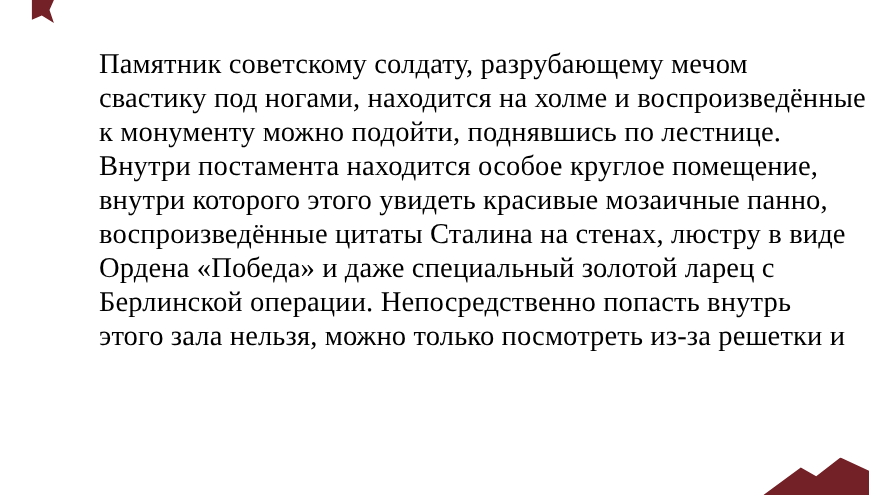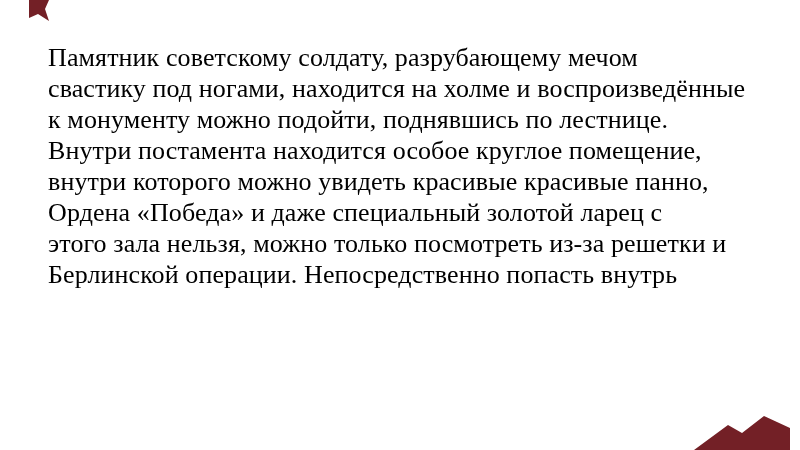--- a/index.html
+++ b/index.html
@@ -24,20 +24,21 @@
     left: 48px;
     top: 42px;
     width: 712px;
   }
   .text-line {
     font-size: 26px;
     line-height: 31px;
     color: #000000;
     white-space: nowrap;
     letter-spacing: 0.1px;
+    margin-left: 42px;
   }
   .corner-accent {
     position: absolute;
     display: block;
   }
   .corner-accent.top-left {
     left: 28px;
     top: 0;
   }
   .corner-accent.bottom-right {
@@ -52,23 +53,24 @@
 
   <svg class="corner-accent top-left" width="22" height="24" viewBox="0 0 22 24" aria-hidden="true">
     <polygon points="1,0 21,0 17,9 21,21 10,14 1,18" fill="#732026"></polygon>
   </svg>
 
   <div class="text-block">
     <div class="text-line">Памятник советскому солдату, разрубающему мечом</div>
     <div class="text-line">свастику под ногами, находится на холме и воспроизведённые</div>
     <div class="text-line">к монументу можно подойти, поднявшись по лестнице.</div>
     <div class="text-line">Внутри постамента находится особое круглое помещение,</div>
-    <div class="text-line">внутри которого можно увидеть красивые красивые панно,</div>
+    <div class="text-line">внутри которого этого увидеть красивые мозаичные панно,</div>
+    <div class="text-line">воспроизведённые цитаты Сталина на стенах, люстру в виде</div>
     <div class="text-line">Ордена «Победа» и даже специальный золотой ларец с</div>
+    <div class="text-line">Берлинской операции. Непосредственно попасть внутрь</div>
     <div class="text-line">этого зала нельзя, можно только посмотреть из-за решетки и</div>
-    <div class="text-line">Берлинской операции. Непосредственно попасть внутрь</div>
   </div>
 
   <svg class="corner-accent bottom-right" width="96" height="34" viewBox="0 0 96 34" aria-hidden="true">
     <polygon points="0,34 34,9 48,17 70,0 96,12 96,34" fill="#732026"></polygon>
   </svg>
 
 </div>
 
 </body></html>

